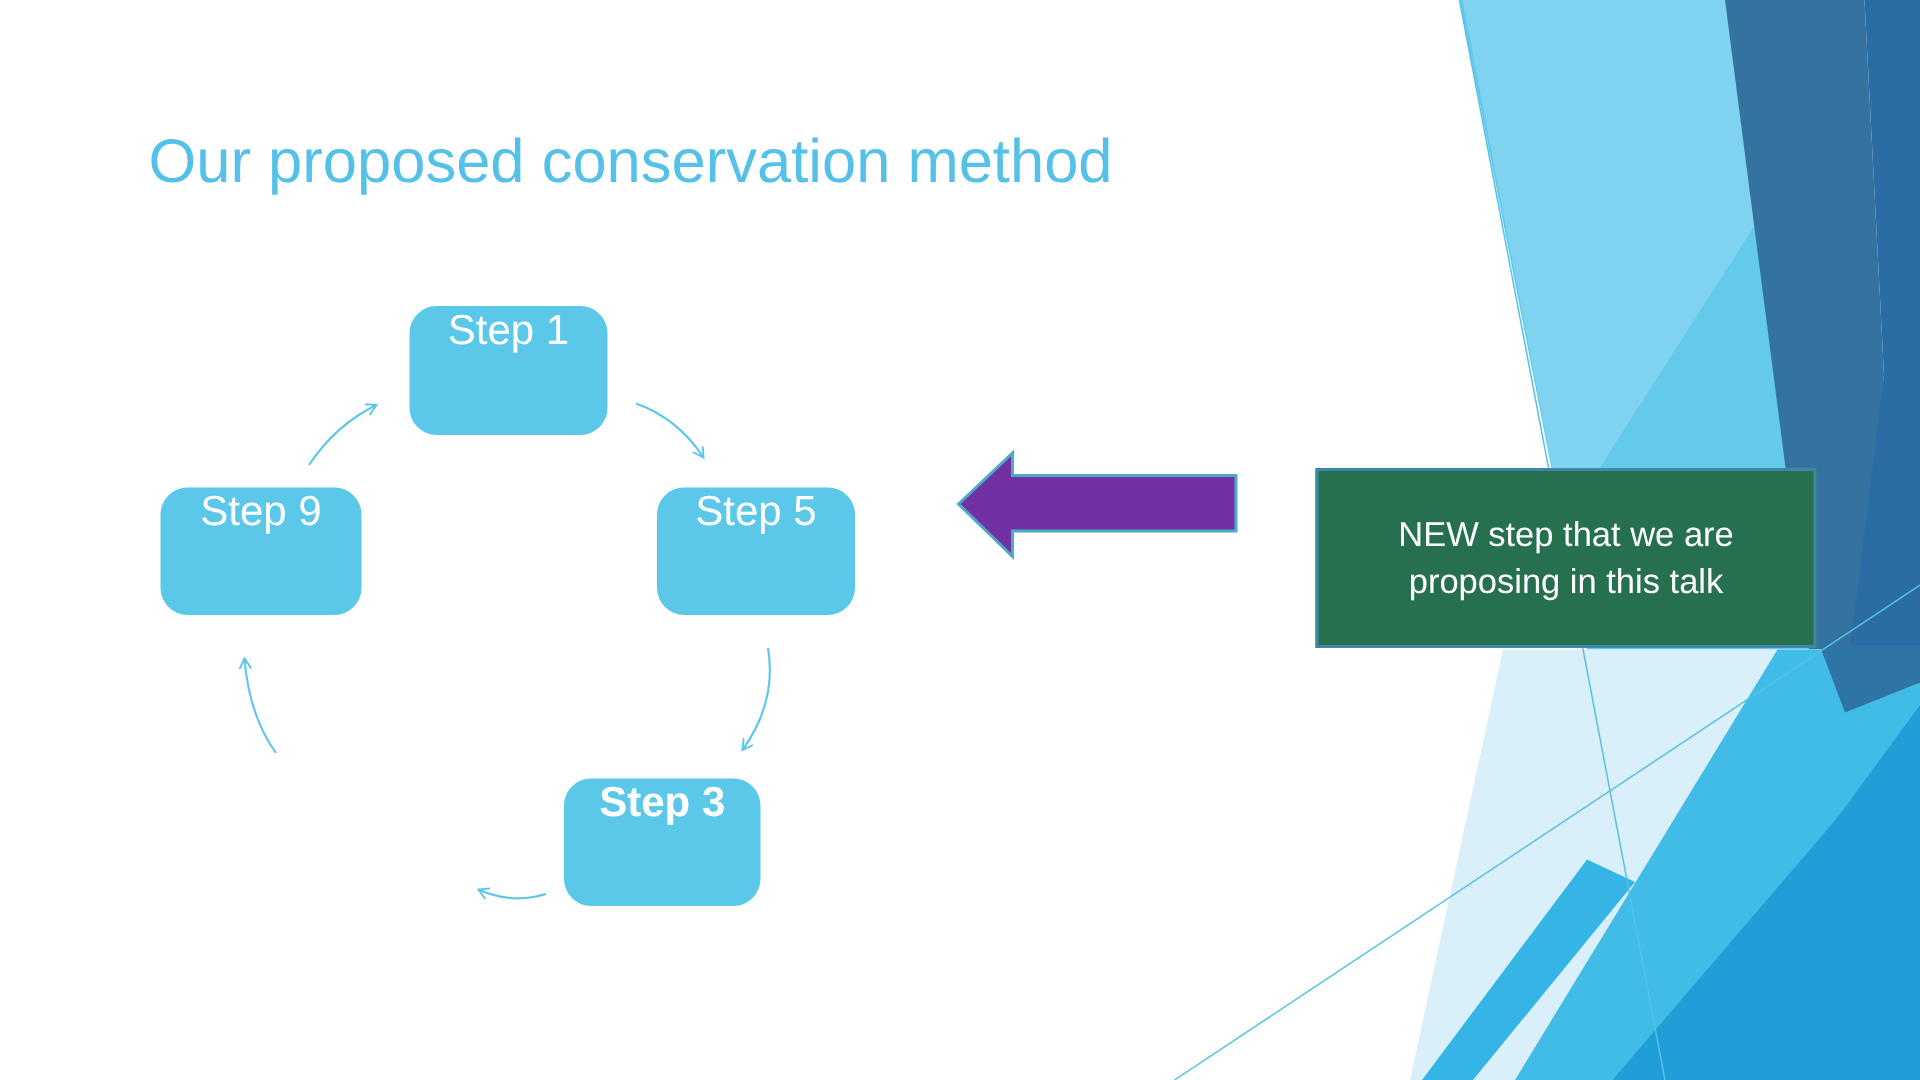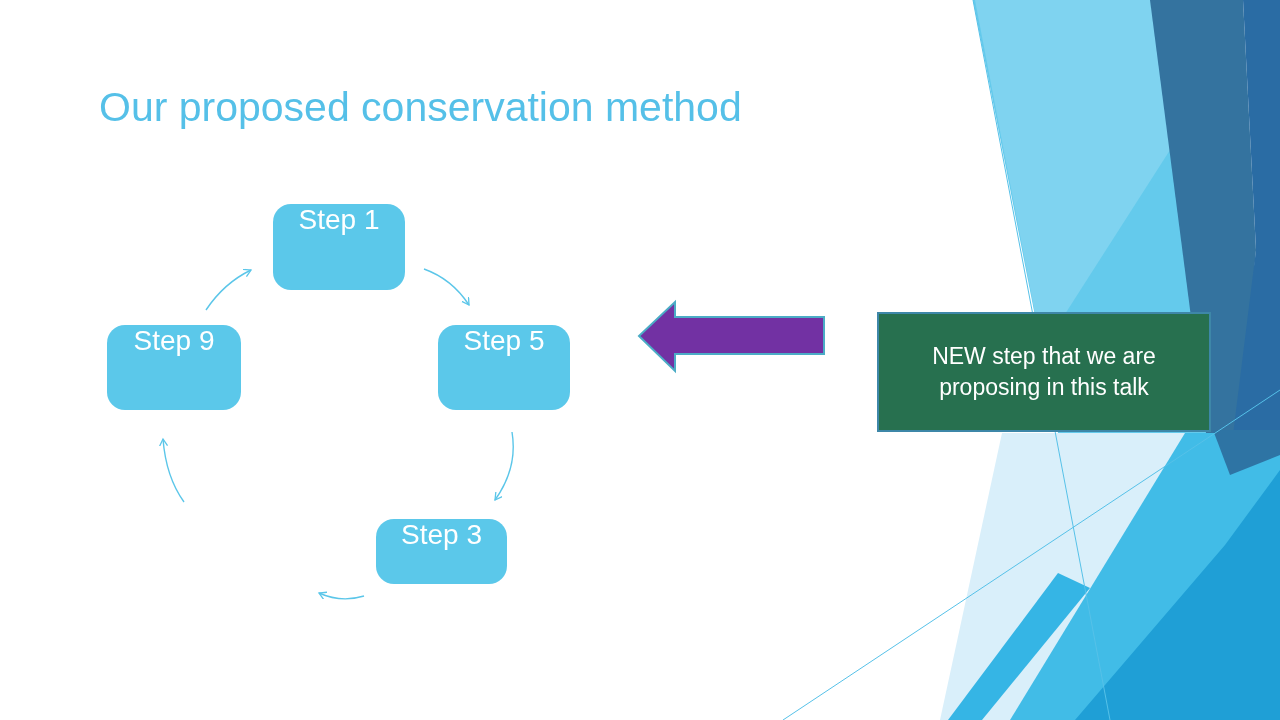--- a/index.html
+++ b/index.html
@@ -26,21 +26,21 @@
   .step{
     position:absolute;
     display:flex;align-items:flex-start;justify-content:center;
     background:#5BC8EA;
     color:#ffffff;
     font-size:28px;
     border-radius:18px;
   }
   .s1{left:273px;top:204px;width:132px;height:86px;}
   .s2{left:438px;top:325px;width:132px;height:85px;}
-  .s3{left:376px;top:519px;width:131px;height:65px;}
+  .s3{left:376px;top:519px;width:131px;height:85px;font-weight:bold;}
   .s4{left:172px;top:518px;width:131px;height:85px;}
   .s5{left:107px;top:325px;width:134px;height:85px;}
   .purple-arrow{position:absolute;left:630px;top:295px;width:205px;height:85px;}
   .callout{
     position:absolute;
     left:877px;top:312px;width:334px;height:120px;
     background:#27704F;
     border:2px solid #3E87A8;
     box-sizing:border-box;
     display:flex;align-items:center;justify-content:center;

